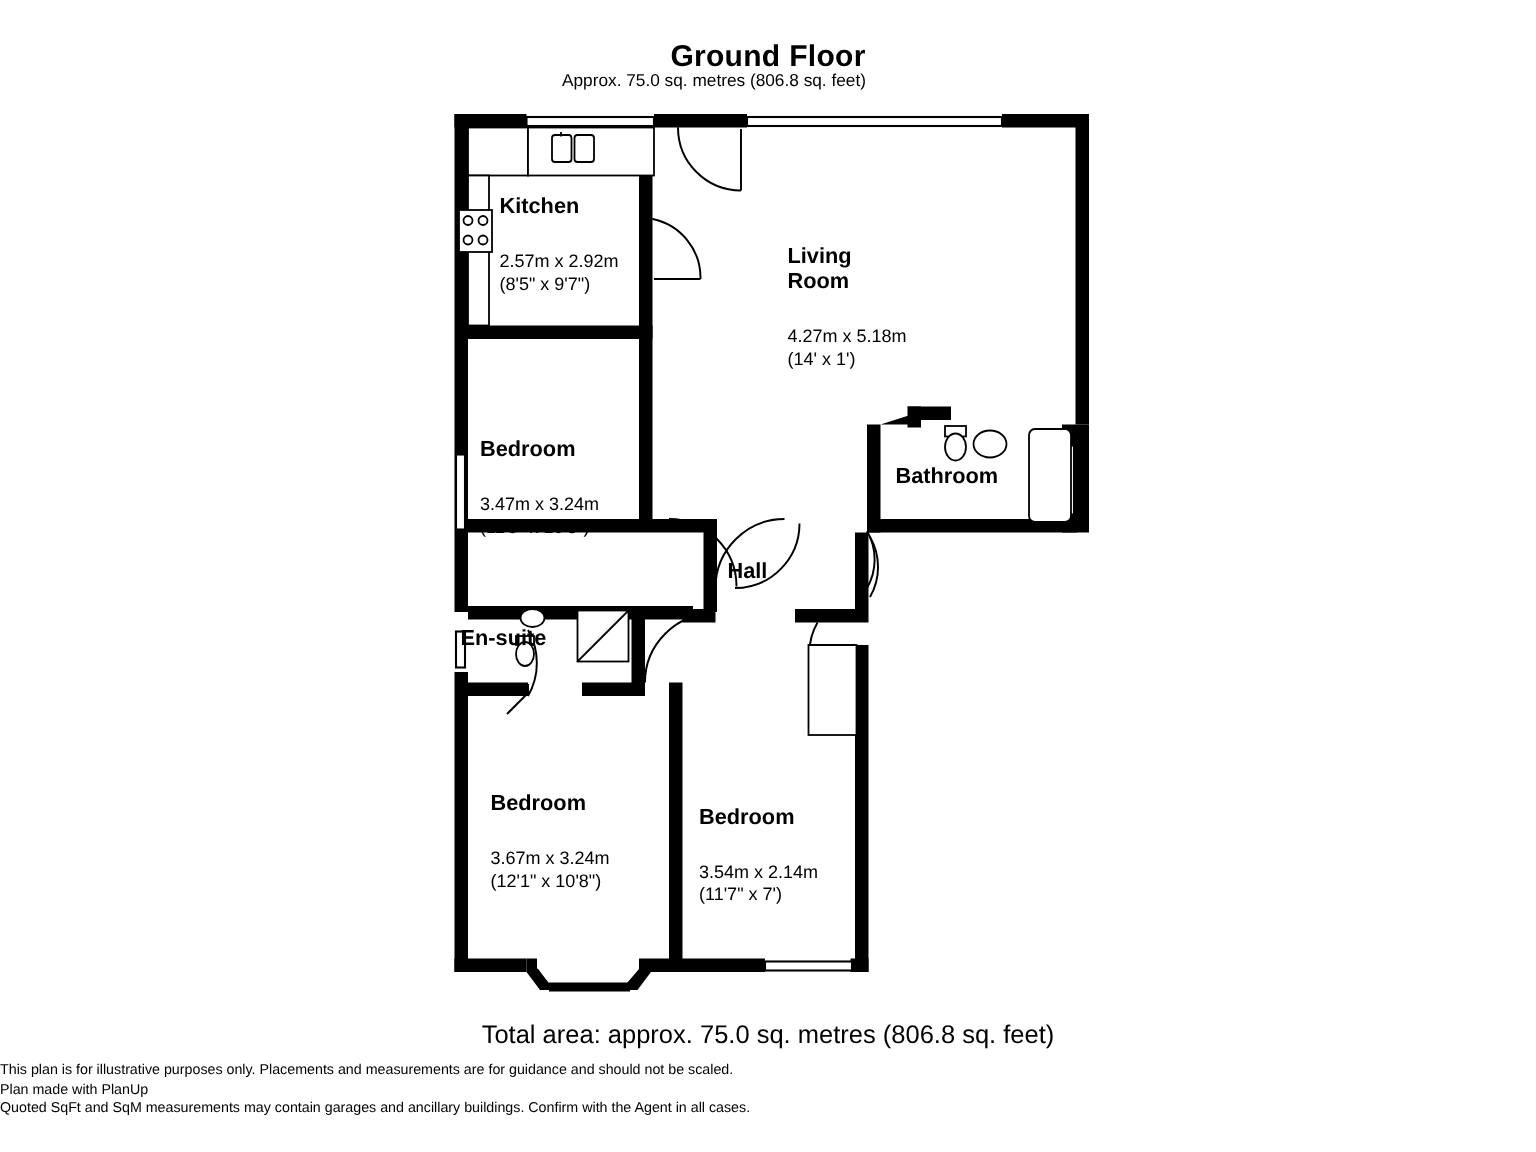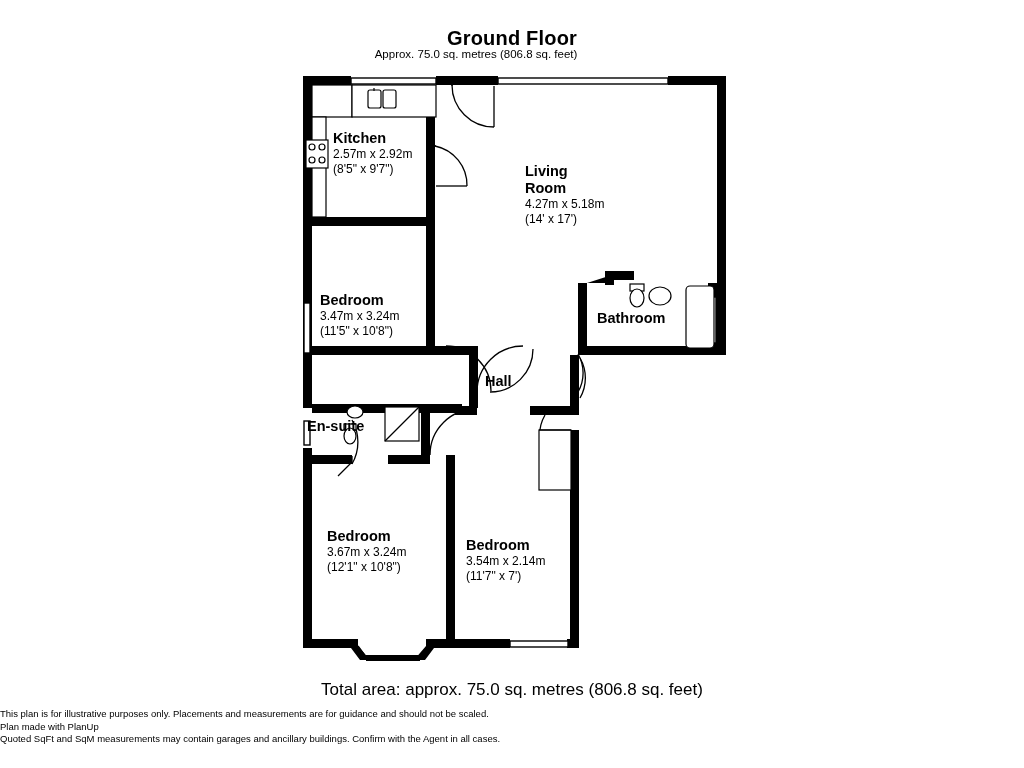--- a/index.html
+++ b/index.html
@@ -65,20 +65,21 @@
   }
   .room .name {
     font-weight: bold;
     font-size: 14.5px;
     line-height: 17px;
     white-space: pre-line;
   }
   .room .dim {
     font-size: 12px;
     line-height: 14.5px;
+    margin-top: 20px;
   }
   .room .dimimp {
     font-size: 12px;
     line-height: 14.5px;
   }
 
   svg { position: absolute; left: 0; top: 0; }
 </style>
 </head>
 <body>
@@ -237,21 +238,21 @@
   <div class="room" style="left:333px; top:130px; width:126px;">
     <div class="name">Kitchen</div>
     <div class="dim">2.57m x 2.92m</div>
     <div class="dimimp">(8'5" x 9'7")</div>
   </div>
 
   <div class="room" style="left:525px; top:163px; width:126px;">
     <div class="name">Living
 Room</div>
     <div class="dim">4.27m x 5.18m</div>
-    <div class="dimimp">(14' x 17')</div>
+    <div class="dimimp">(14' x 1')</div>
   </div>
 
   <div class="room" style="left:320px; top:292px; width:126px;">
     <div class="name">Bedroom</div>
     <div class="dim">3.47m x 3.24m</div>
     <div class="dimimp">(11'5" x 10'8")</div>
   </div>
 
   <div class="room" style="left:597px; top:310px; width:126px;">
     <div class="name">Bathroom</div>

